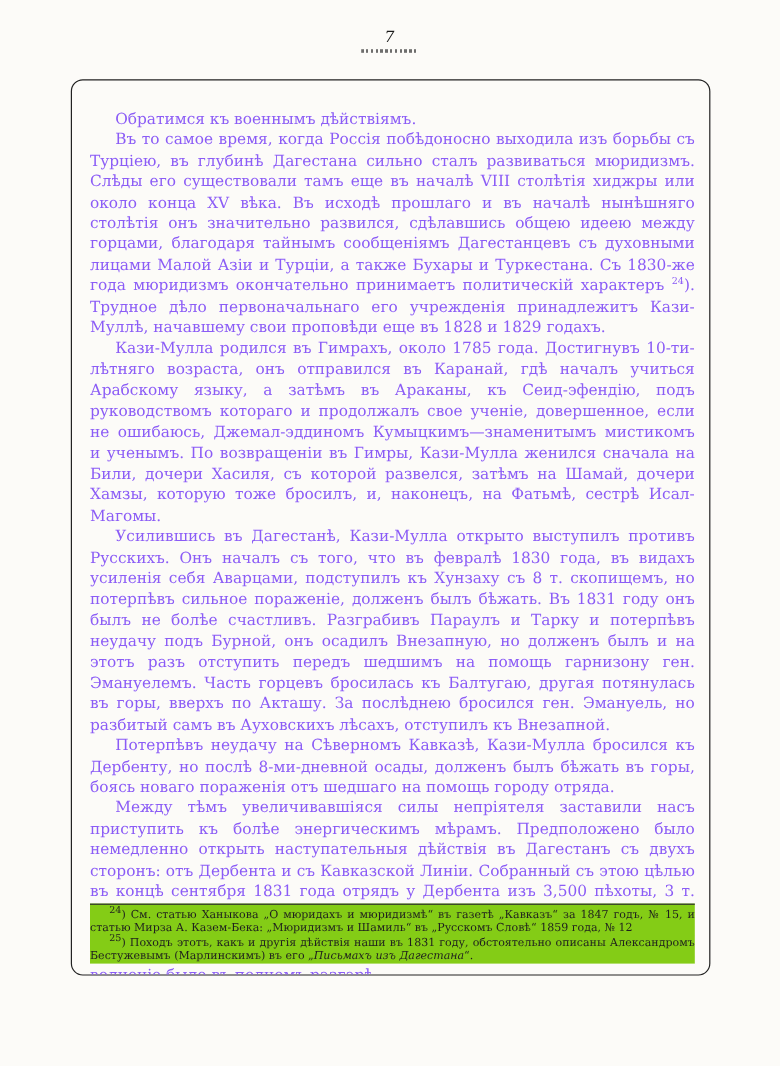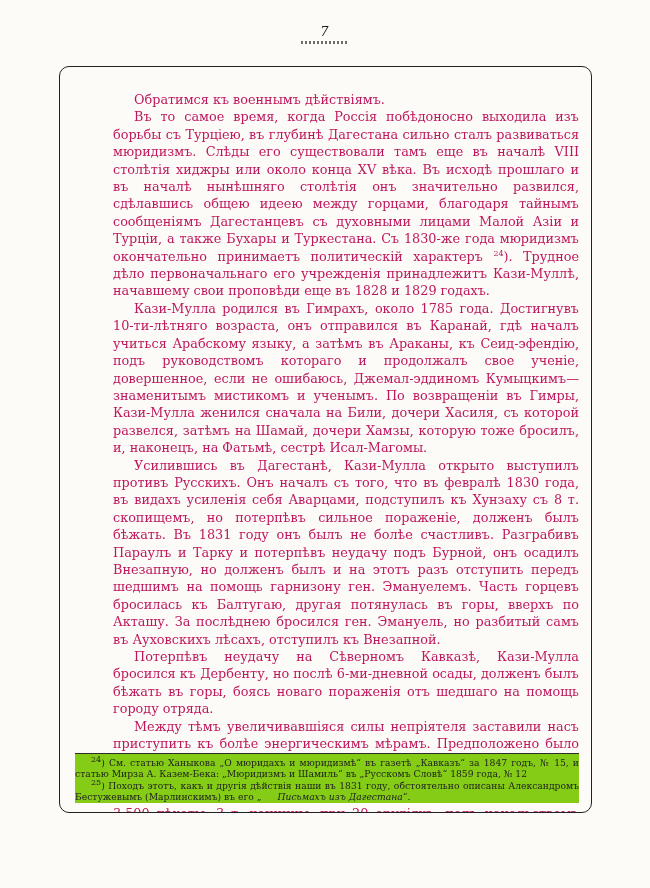--- a/index.html
+++ b/index.html
@@ -44,22 +44,21 @@
     overflow: hidden;
   }
   .body-text {
     position: absolute;
     top: 24px;
     left: 15px;
     right: 12px;
     font-size: 12.8px;
     line-height: 17.4px;
     text-align: justify;
-    color: #be185d;
-    margin-left: 38px;
+    color: #8b5cf6;
   }
   .para {
     margin: 0;
     text-indent: 21px;
   }
   sup {
     font-size: 8px;
     line-height: 0;
     vertical-align: super;
   }
@@ -78,38 +77,37 @@
   .footnote {
     margin: 0;
     font-size: 9.2px;
     line-height: 11.6px;
     text-align: justify;
     text-indent: 16px;
     color: #1e1e1e;
   }
   .footnote em {
     font-style: italic;
-    margin-left: 16px;
   }
 </style>
 </head>
 <body>
 
 <div class="page-header">
   <div class="page-number">7</div>
   <div class="page-number-rule"></div>
 </div>
 
 <div class="text-frame">
   <div class="body-text">
       <p class="para">Обратимся къ военнымъ дѣйствіямъ.</p>
       <p class="para">Въ то самое время, когда Россія побѣдоносно выходила изъ борьбы съ Турціею, въ глубинѣ Дагестана сильно сталъ развиваться мюридизмъ. Слѣды его существовали тамъ еще въ началѣ VIII столѣтія хиджры или около конца XV вѣка. Въ исходѣ прошлаго и въ началѣ нынѣшняго столѣтія онъ значительно развился, сдѣлавшись общею идеею между горцами, благодаря тайнымъ сообщеніямъ Дагестанцевъ съ духовными лицами Малой Азіи и Турціи, а также Бухары и Туркестана. Съ 1830-же года мюридизмъ окончательно принимаетъ политическій характеръ <sup>24</sup>). Трудное дѣло первоначальнаго его учрежденія принадлежитъ Кази-Муллѣ, начавшему свои проповѣди еще въ 1828 и 1829 годахъ.</p>
       <p class="para">Кази-Мулла родился въ Гимрахъ, около 1785 года. Достигнувъ 10-ти-лѣтняго возраста, онъ отправился въ Каранай, гдѣ началъ учиться Арабскому языку, а затѣмъ въ Араканы, къ Сеид-эфендію, подъ руководствомъ котораго и продолжалъ свое ученіе, довершенное, если не ошибаюсь, Джемал-эддиномъ Кумыцкимъ—знаменитымъ мистикомъ и ученымъ. По возвращеніи въ Гимры, Кази-Мулла женился сначала на Били, дочери Хасиля, съ которой развелся, затѣмъ на Шамай, дочери Хамзы, которую тоже бросилъ, и, наконецъ, на Фатьмѣ, сестрѣ Исал-Магомы.</p>
       <p class="para">Усилившись въ Дагестанѣ, Кази-Мулла открыто выступилъ противъ Русскихъ. Онъ началъ съ того, что въ февралѣ 1830 года, въ видахъ усиленія себя Аварцами, подступилъ къ Хунзаху съ 8 т. скопищемъ, но потерпѣвъ сильное пораженіе, долженъ былъ бѣжать. Въ 1831 году онъ былъ не болѣе счастливъ. Разграбивъ Параулъ и Тарку и потерпѣвъ неудачу подъ Бурной, онъ осадилъ Внезапную, но долженъ былъ и на этотъ разъ отступить передъ шедшимъ на помощь гарнизону ген. Эмануелемъ. Часть горцевъ бросилась къ Балтугаю, другая потянулась въ горы, вверхъ по Акташу. За послѣднею бросился ген. Эмануель, но разбитый самъ въ Ауховскихъ лѣсахъ, отступилъ къ Внезапной.</p>
-      <p class="para">Потерпѣвъ неудачу на Сѣверномъ Кавказѣ, Кази-Мулла бросился къ Дербенту, но послѣ 6-ми-дневной осады, долженъ былъ бѣжать въ горы, боясь новаго пораженія отъ шедшаго на помощь городу отряда.</p>
+      <p class="para">Потерпѣвъ неудачу на Сѣверномъ Кавказѣ, Кази-Мулла бросился къ Дербенту, но послѣ 8-ми-дневной осады, долженъ былъ бѣжать въ горы, боясь новаго пораженія отъ шедшаго на помощь городу отряда.</p>
       <p class="para">Между тѣмъ увеличивавшіяся силы непріятеля заставили насъ приступить къ болѣе энергическимъ мѣрамъ. Предположено было немедленно открыть наступательныя дѣйствія въ Дагестанъ съ двухъ сторонъ: отъ Дербента и съ Кавказской Линіи. Собранный съ этою цѣлью въ концѣ сентября 1831 года отрядъ у Дербента изъ 3,500 пѣхоты, 3 т. конницы, при 20 орудіяхъ, подъ начальствомъ ген.-адъют. Панкратьева, вторгнулся въ Кайтагъ и раззорилъ сел. Дювекъ <sup>25</sup>), чѣмъ заставилъ смириться Кайтагцевъ. Оттуда онъ двинулся въ шамхальство, гдѣ волненіе было въ полномъ разгарѣ.</p>
     </div>
   <div class="footnotes-section">
     <div class="footnote-separator"></div>
     <div>
         <p class="footnote"><sup>24</sup>) См. статью Ханыкова „О мюридахъ и мюридизмѣ“ въ газетѣ „Кавказъ“ за 1847 годъ, № 15, и статью Мирза А. Казем-Бека: „Мюридизмъ и Шамиль“ въ „Русскомъ Словѣ“ 1859 года, № 12</p>
         <p class="footnote"><sup>25</sup>) Походъ этотъ, какъ и другія дѣйствія наши въ 1831 году, обстоятельно описаны Александромъ Бестужевымъ (Марлинскимъ) въ его „<em>Письмахъ изъ Дагестана</em>“.</p>
       </div>
   </div>
 </div>

